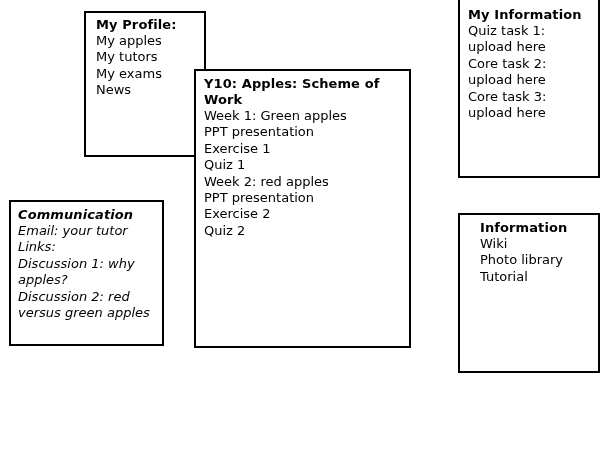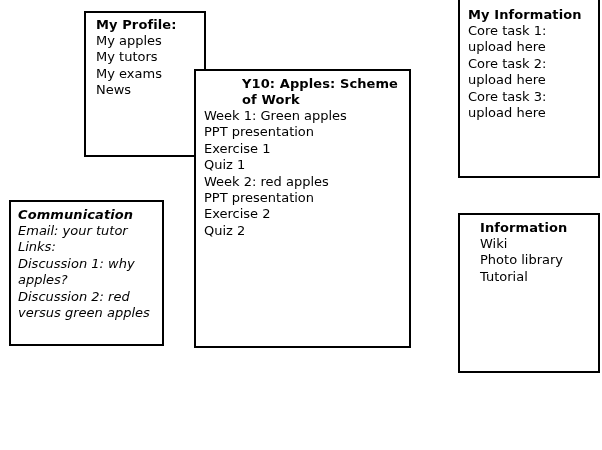--- a/index.html
+++ b/index.html
@@ -58,21 +58,21 @@
     left: 9px;   top: 200px; width: 155px; height: 146px; font-style: italic;
   }
   #panel-communication .panel-inner { padding-left: 7px; padding-top: 5px; }
   #panel-communication .panel-line,
   #panel-communication .panel-title { max-width: 142px; }
 
   #panel-scheme-of-work {
     left: 194px; top: 69px;  width: 217px; height: 279px;
   }
   #panel-scheme-of-work .panel-inner { padding-left: 8px; padding-top: 5px; }
-  #panel-scheme-of-work .panel-title { max-width: 182px; margin-left: 38px; }
+  #panel-scheme-of-work .panel-title { max-width: 182px; }
 
   #panel-my-assessment {
     left: 458px; top: -4px;  width: 142px; height: 182px;
   }
   #panel-my-assessment .panel-inner { padding-left: 8px; padding-top: 9px; }
 
   #panel-information {
     left: 458px; top: 213px; width: 142px; height: 160px;
   }
   #panel-information .panel-inner { padding-left: 20px; padding-top: 5px; }
@@ -112,21 +112,21 @@
       <div class="panel-line">Week 2: red apples</div>
       <div class="panel-line">PPT presentation</div>
       <div class="panel-line">Exercise 2</div>
       <div class="panel-line">Quiz 2</div>
     </div>
   </div>
 
   <div class="panel" id="panel-my-assessment">
     <div class="panel-inner">
       <div class="panel-title">My Information</div>
-      <div class="panel-line">Core task 1:</div>
+      <div class="panel-line">Quiz task 1:</div>
       <div class="panel-line">upload here</div>
       <div class="panel-line">Core task 2:</div>
       <div class="panel-line">upload here</div>
       <div class="panel-line">Core task 3:</div>
       <div class="panel-line">upload here</div>
     </div>
   </div>
 
   <div class="panel" id="panel-information">
     <div class="panel-inner">

